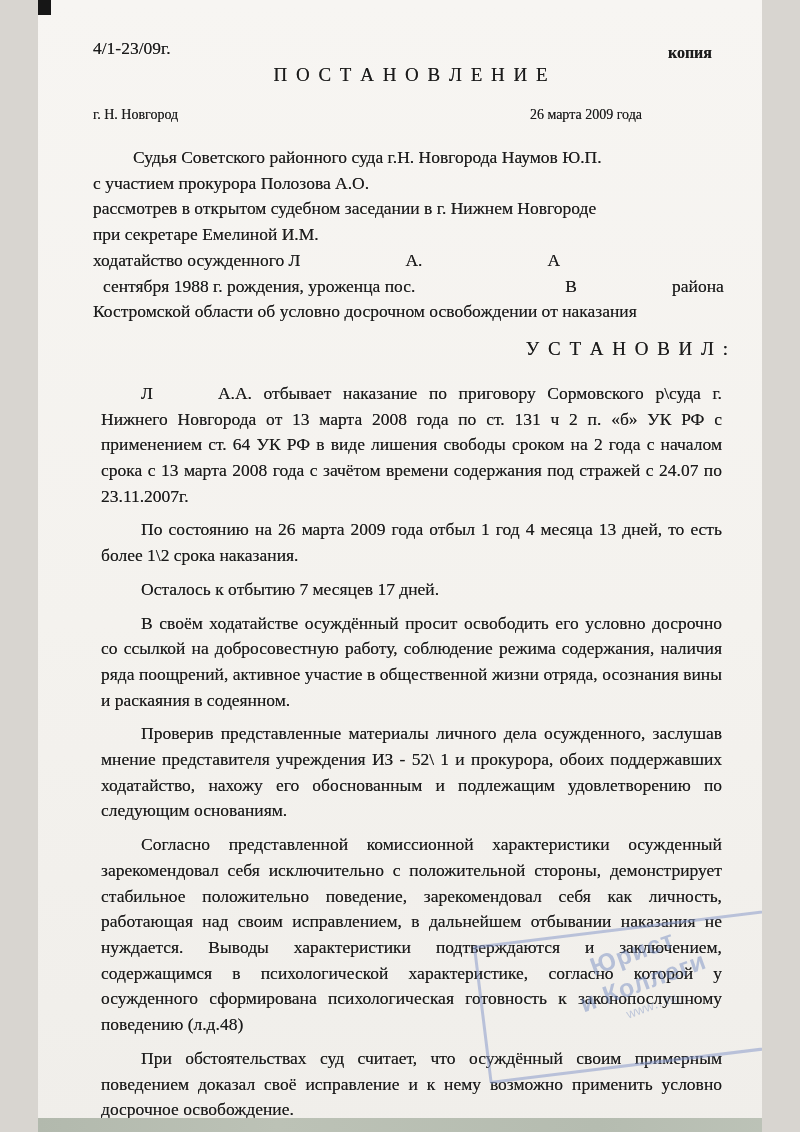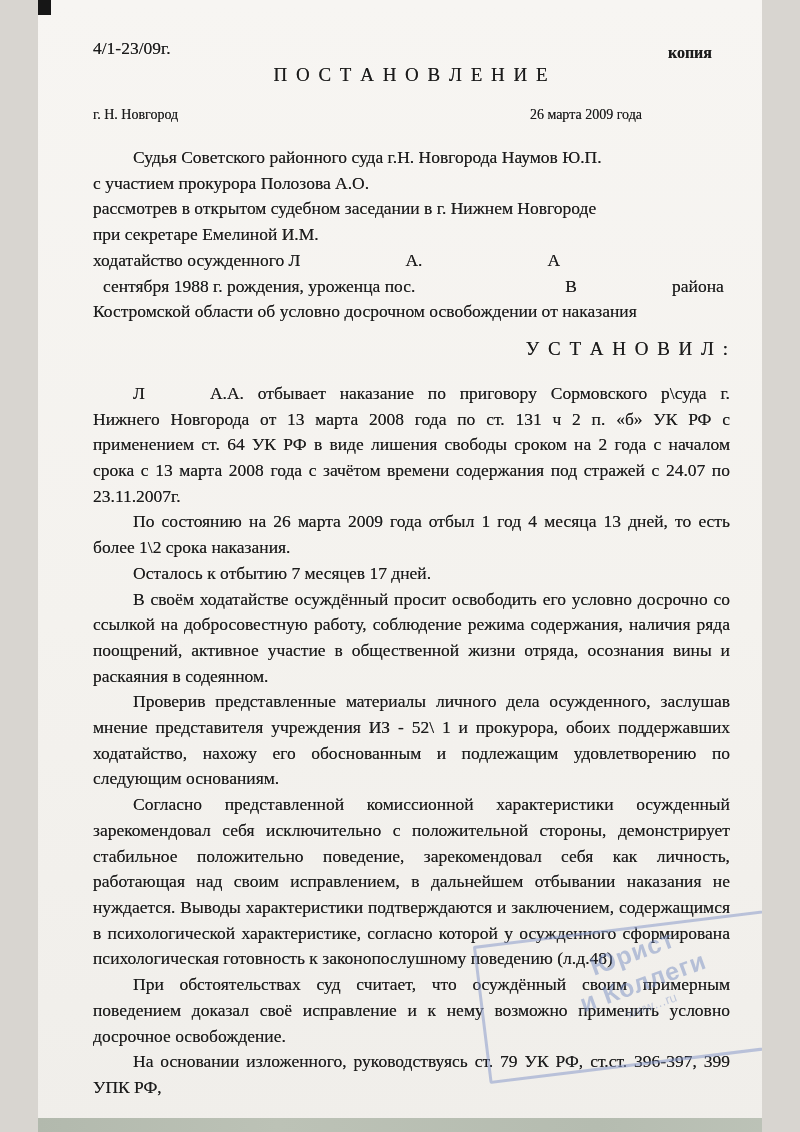--- a/index.html
+++ b/index.html
@@ -40,21 +40,21 @@
   .ind10{padding-left:10px;}
   .sp{display:inline-block;height:1px;}
   .sp105{width:105px;} .sp125{width:125px;}
   .sp150{width:150px;} .sp95{width:95px;}
   .gap65{display:inline-block;width:65px;height:1px;}
   .heading2{
     text-align:right;font-size:19px;letter-spacing:2px;
     margin-top:13px;margin-bottom:21px;
   }
   .body-text p{
-    margin:0;font-size:17.5px;line-height:25.7px;
+    margin:8px;font-size:17.5px;line-height:25.7px;
     text-align:justify;text-indent:40px;
   }
   .watermark{
     position:absolute;left:442px;top:924px;width:348px;height:133px;
     border:3px solid rgba(138,155,202,.55);border-radius:2px;
     transform:rotate(-7deg);pointer-events:none;
   }
   .wm-text{
     position:absolute;left:40px;top:8px;width:240px;
     transform:rotate(-13deg);

